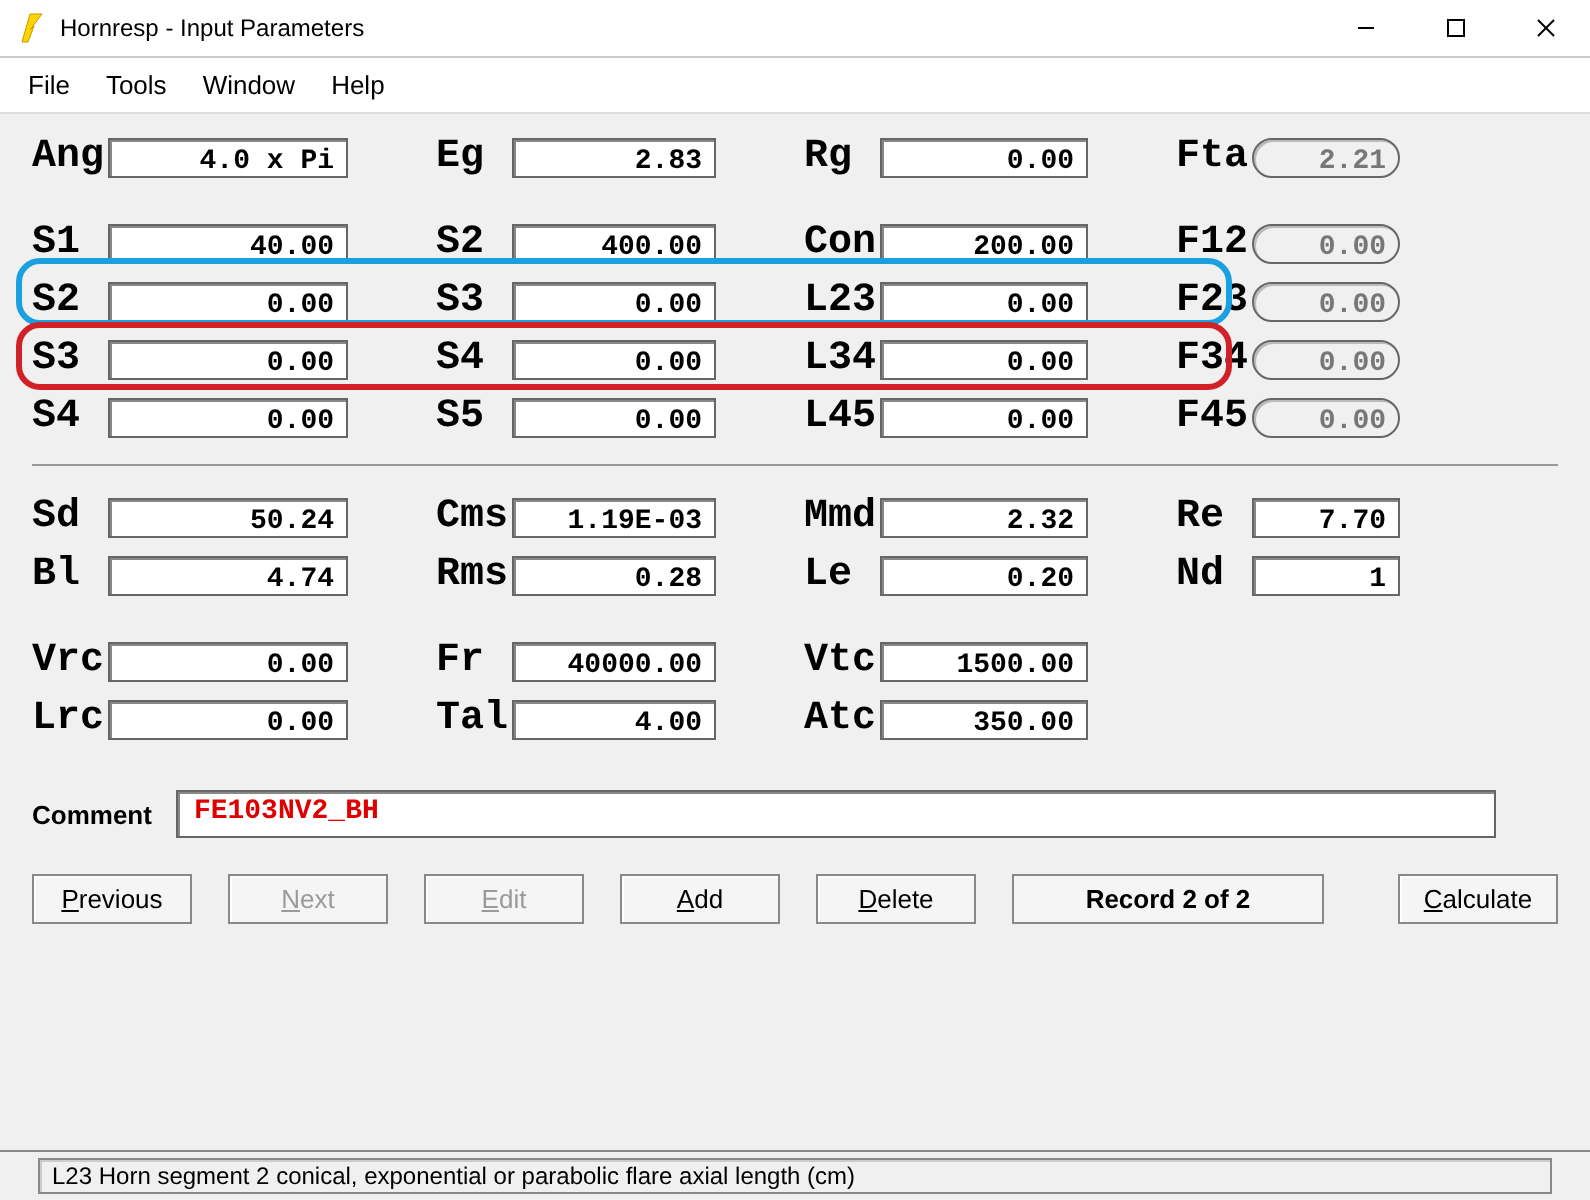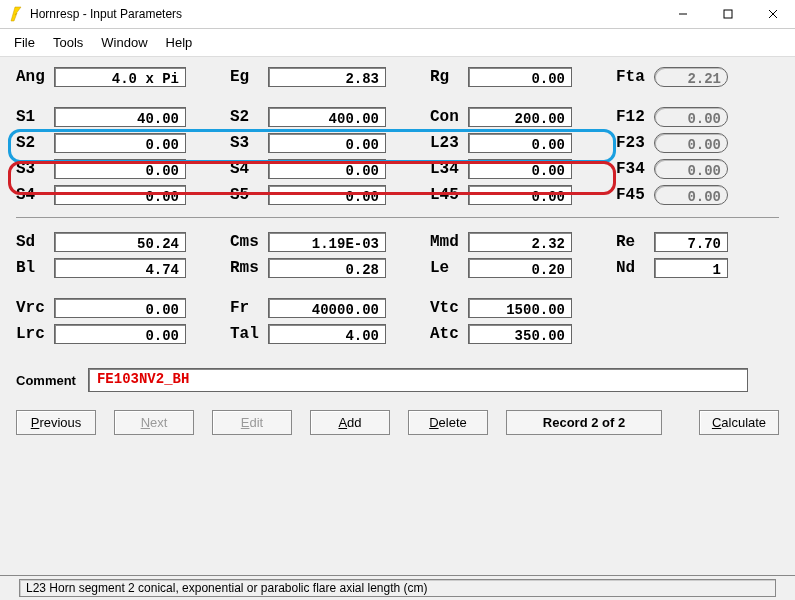--- a/index.html
+++ b/index.html
@@ -43,21 +43,21 @@
     display:flex;
     align-items:center;
     margin-bottom: 6px;
     gap: 0;
     position:relative;
   }
   .lbl {
     width: 38px;
     font-family: "Courier New", monospace;
     font-weight: bold;
-    font-size: 16px;
+    font-size: 20px;
     color:#000;
   }
   .val, .valro {
     font-family: "Courier New", monospace;
     font-weight: bold;
     font-size: 14px;
     text-align:right;
     padding: 1px 6px 1px 2px;
     height: 20px;
     line-height: 20px;
@@ -65,22 +65,22 @@
     background:#fff;
     border: 1px solid #666;
     box-shadow: inset 1px 1px 0 #888;
   }
   .valro {
     color:#777;
     background:#f0f0f0;
     box-shadow: inset 1px 1px 0 #bbb;
     border-radius: 10px;
   }
-  .w1 { width: 132px; }
-  .w2 { width: 118px; }
+  .w1 { width: 120px; }
+  .w2 { width: 102px; }
   .w3 { width: 104px; }
   .w4 { width: 74px; }
   .gap1 { width: 44px; }
   .gap2 { width: 44px; }
   hr.sep {
     border:none;
     border-top: 1px solid #999;
     margin: 12px 0 14px 0;
   }
   .comment-label {

